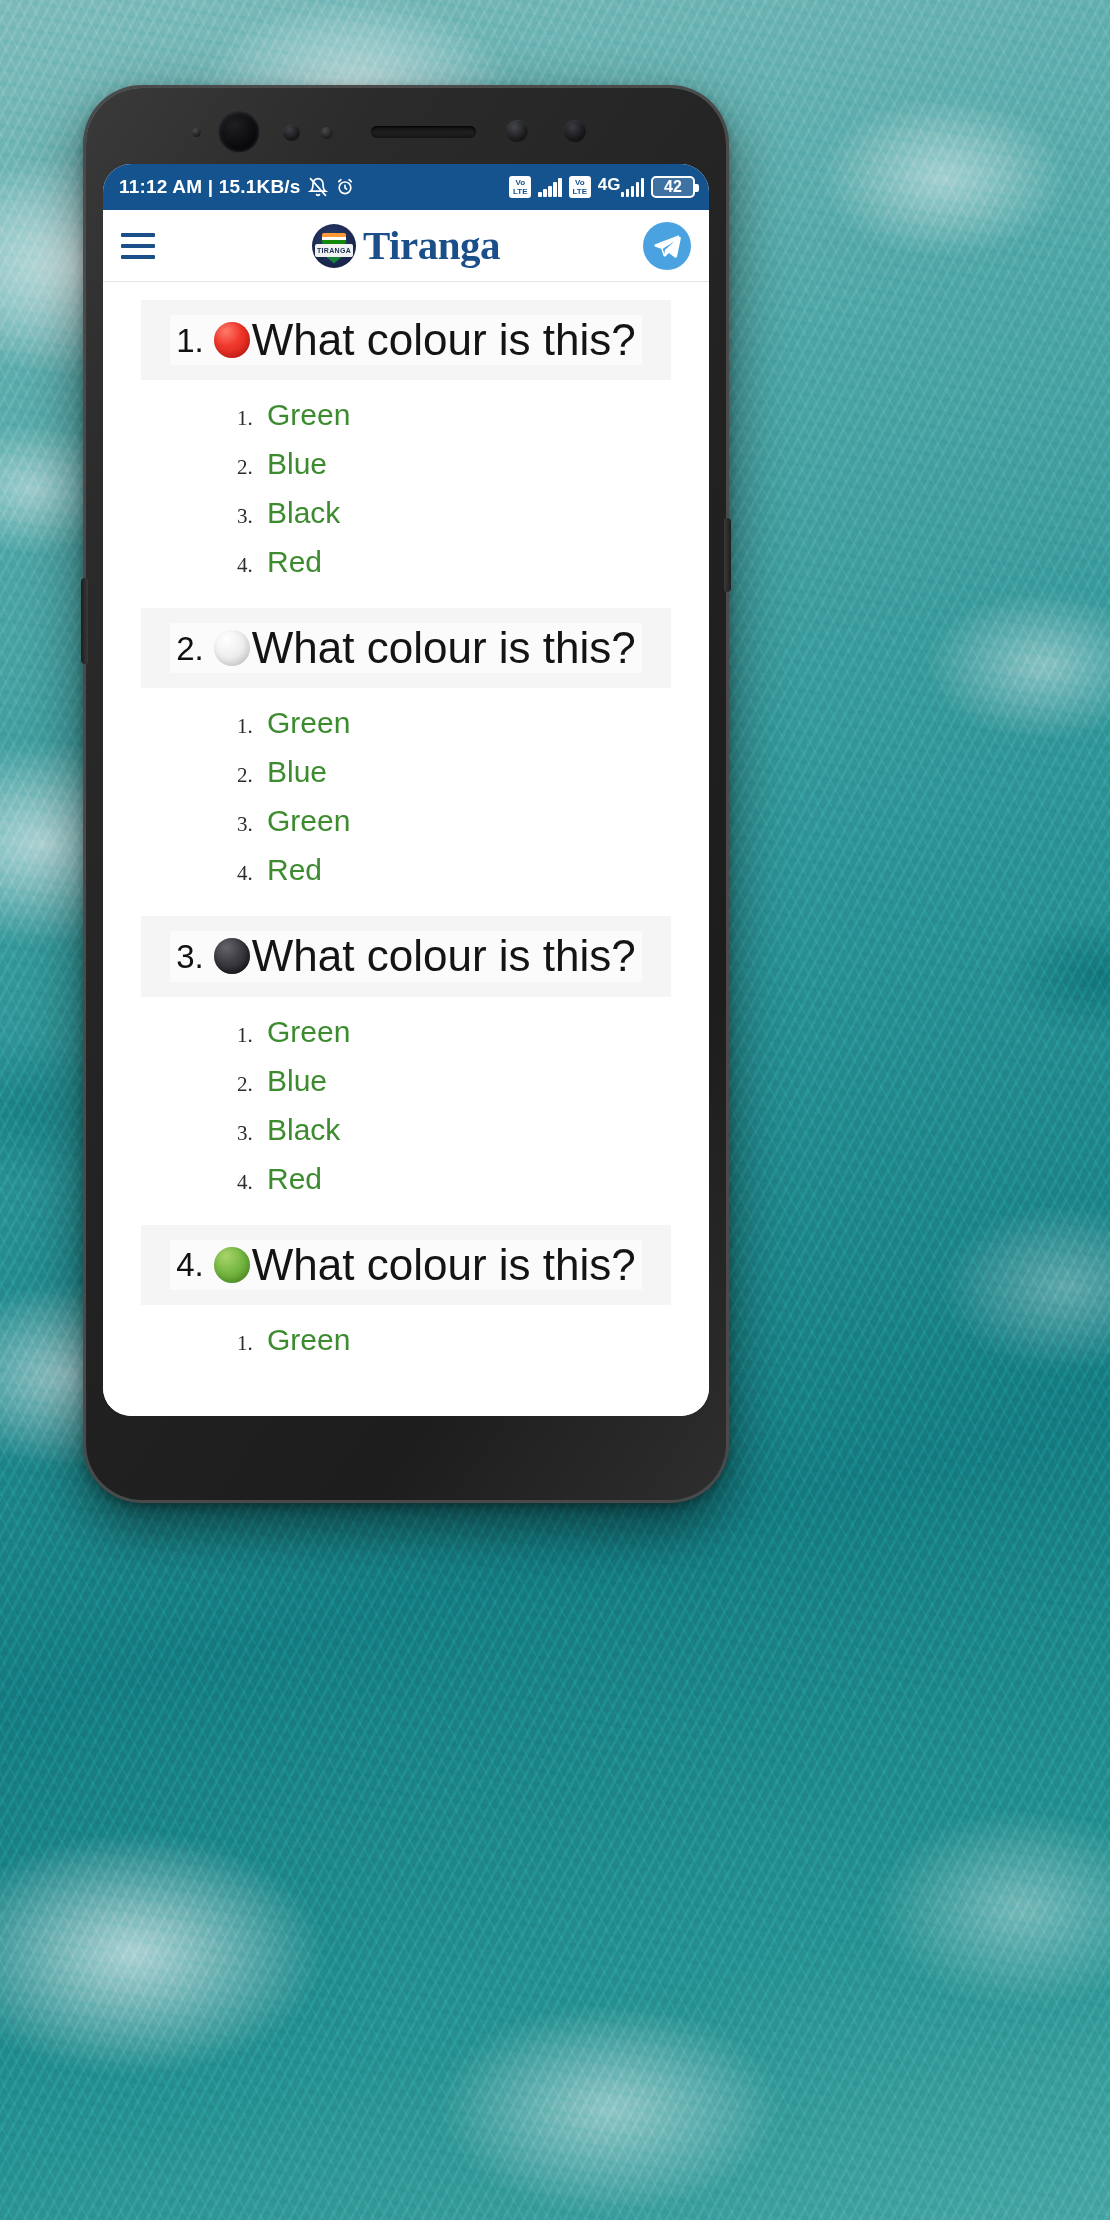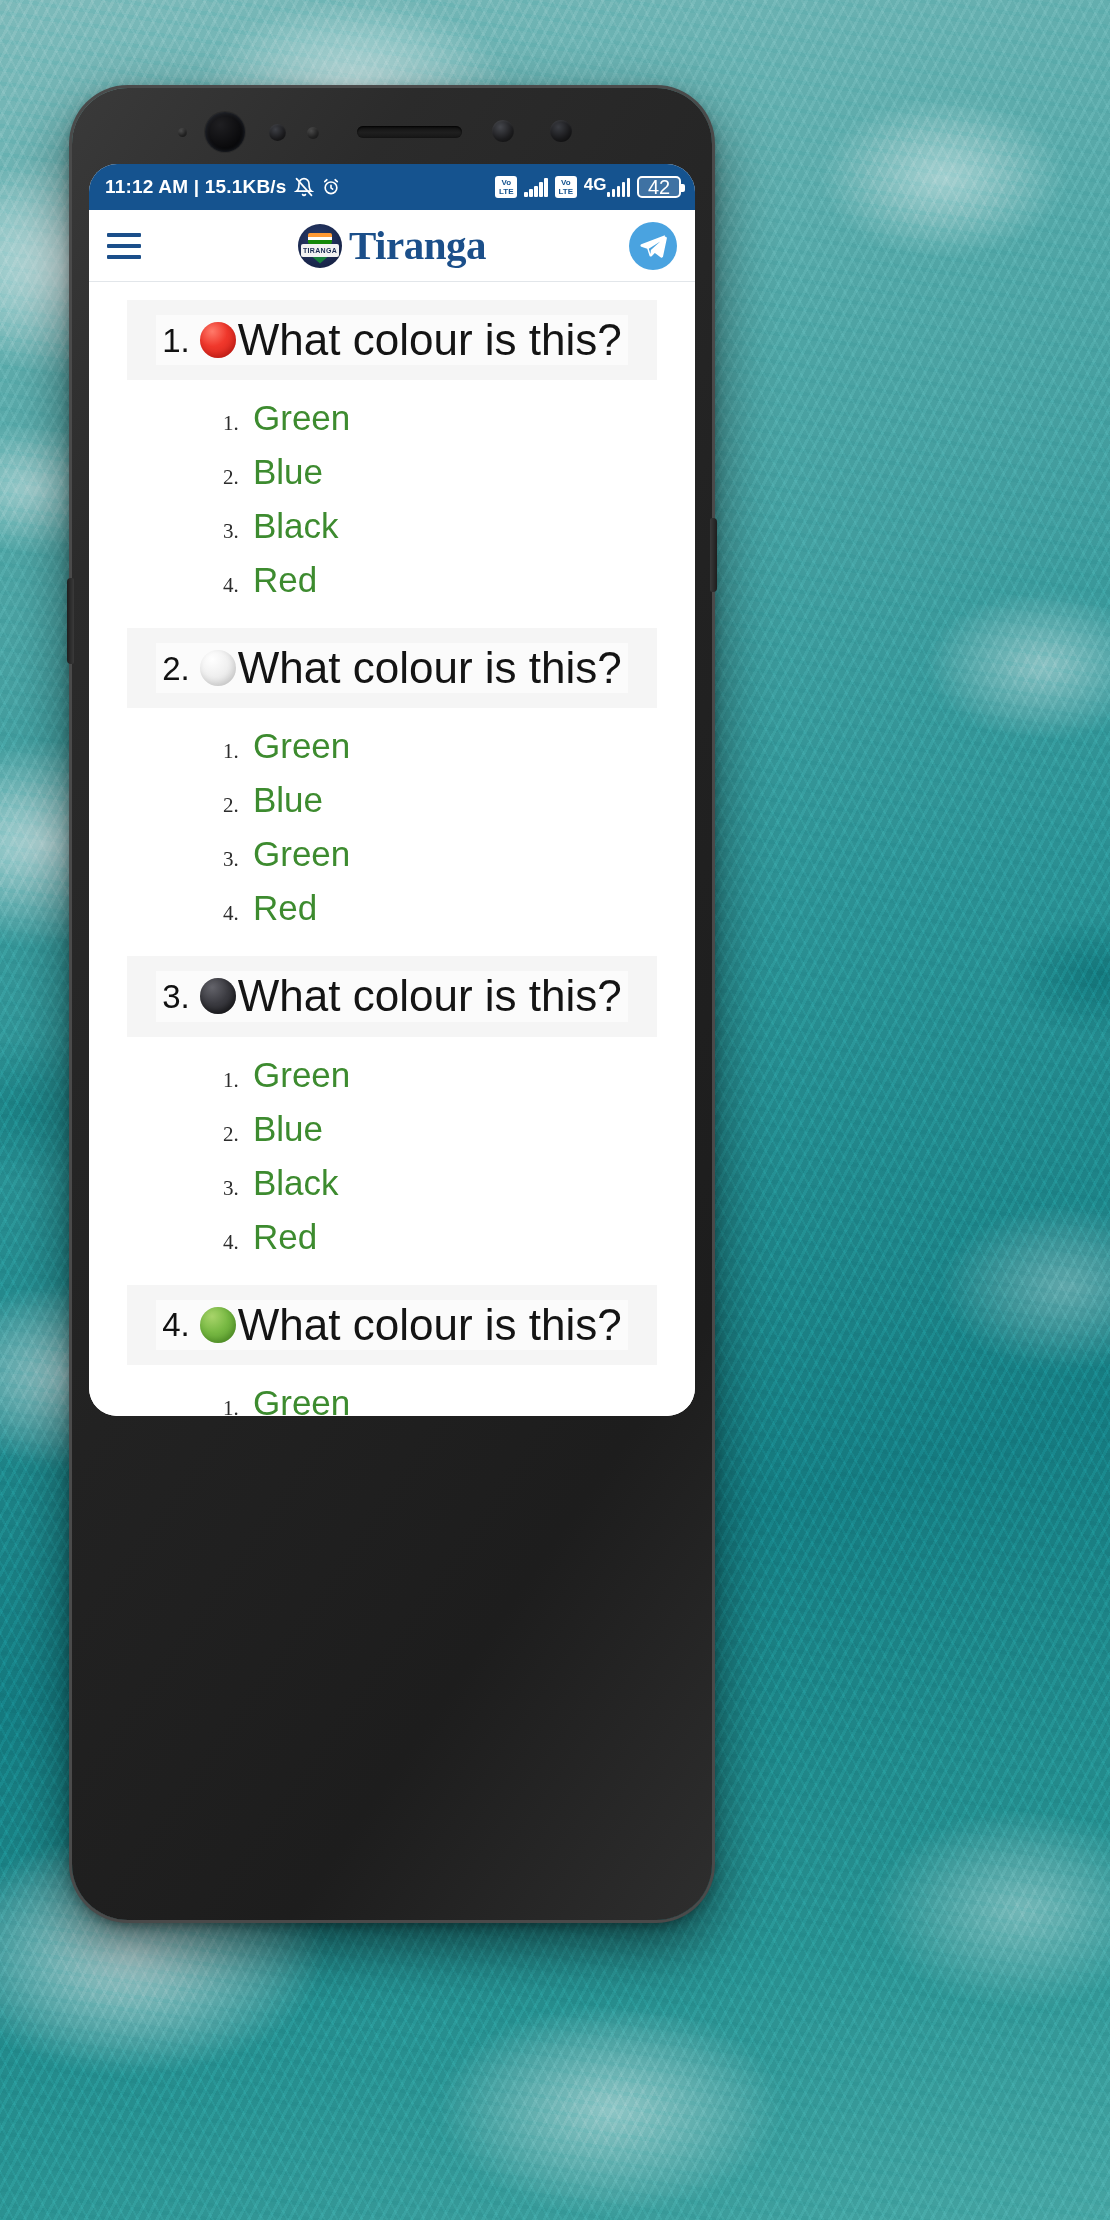--- a/index.html
+++ b/index.html
@@ -39,24 +39,24 @@
     background-image:
       repeating-linear-gradient(118deg, rgba(255,255,255,.10) 0 3px, rgba(255,255,255,0) 3px 9px),
       repeating-linear-gradient(62deg,  rgba(255,255,255,.07) 0 2px, rgba(255,255,255,0) 2px 11px),
       repeating-linear-gradient(8deg,   rgba(0,70,75,.06)     0 4px, rgba(0,0,0,0) 4px 14px);
     mix-blend-mode: overlay;
   }
 
   
   #phone {
     position: absolute;
-    left: 72px;
+    left: 86px;
     top: 88px;
     width: 640px;
-    height: 1832px;
+    height: 1412px;
     border-radius: 56px;
     background: linear-gradient(125deg,#3a3a3a 0%, #2b2b2b 18%, #222222 50%, #1d1d1d 78%, #2e2e2e 100%);
     box-shadow:
       0 0 0 3px #4a4a4a,
       0 26px 60px rgba(0,0,0,.55),
       0 4px 14px rgba(0,0,0,.45);
   }
   
   .side-btn {
     position: absolute;
@@ -167,21 +167,21 @@
   #battery {
     display: inline-flex; align-items: center;
     border: 2px solid #ffffff;
     border-radius: 5px;
     height: 22px; min-width: 44px;
     padding: 0 4px;
     position: relative;
     background: rgba(255,255,255,.18);
     justify-content: center;
   }
-  #battery span { font-size: 20px; font-weight: 400; color: #ffffff; }
+  #battery span { font-size: 16px; font-weight: 700; color: #ffffff; }
   #battery::after {
     content: ""; position: absolute; right: -6px; top: 6px;
     width: 4px; height: 8px; background: #ffffff; border-radius: 0 2px 2px 0;
   }
 
   
   #app-header {
     height: 72px;
     background: #ffffff;
     border-bottom: 1px solid #e2e6ea;
@@ -299,21 +299,21 @@
     margin-bottom: 18px;
   }
   .opt-num {
     font-family: "Liberation Serif", serif;
     font-size: 21px;
     color: #2c2c2c;
     width: 30px;
     flex: 0 0 auto;
   }
   .opt-link {
-    font-size: 35px;
+    font-size: 30px;
     color: #3d8b2f;
     text-decoration: none;
     cursor: pointer;
     line-height: 1;
   }
 
   
   #chin { position: absolute; left: 0; bottom: 0; width: 100%; height: 84px; }
 </style>
 </head>

